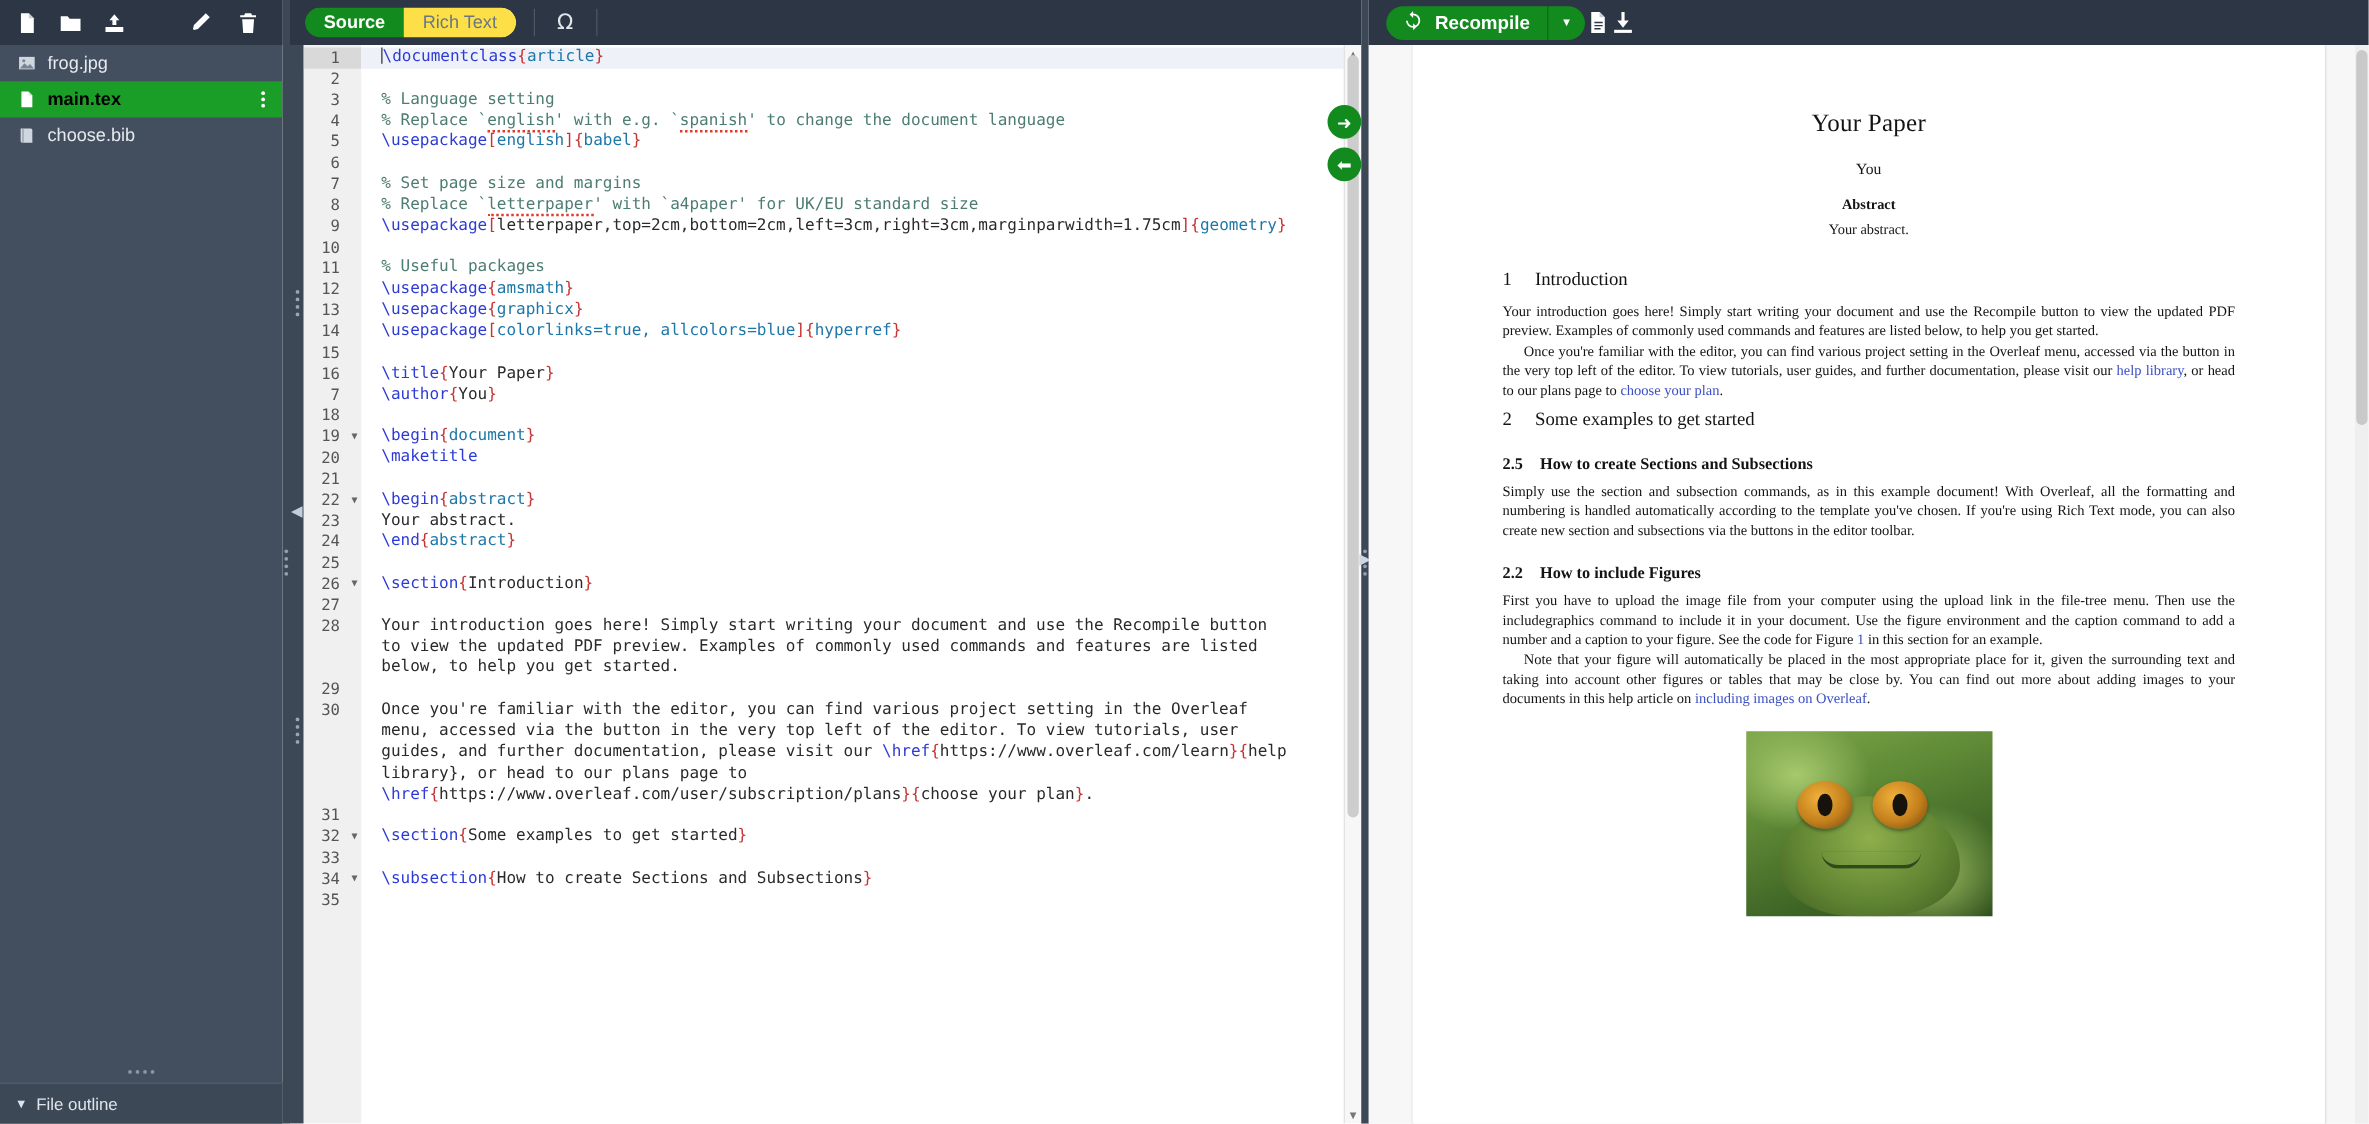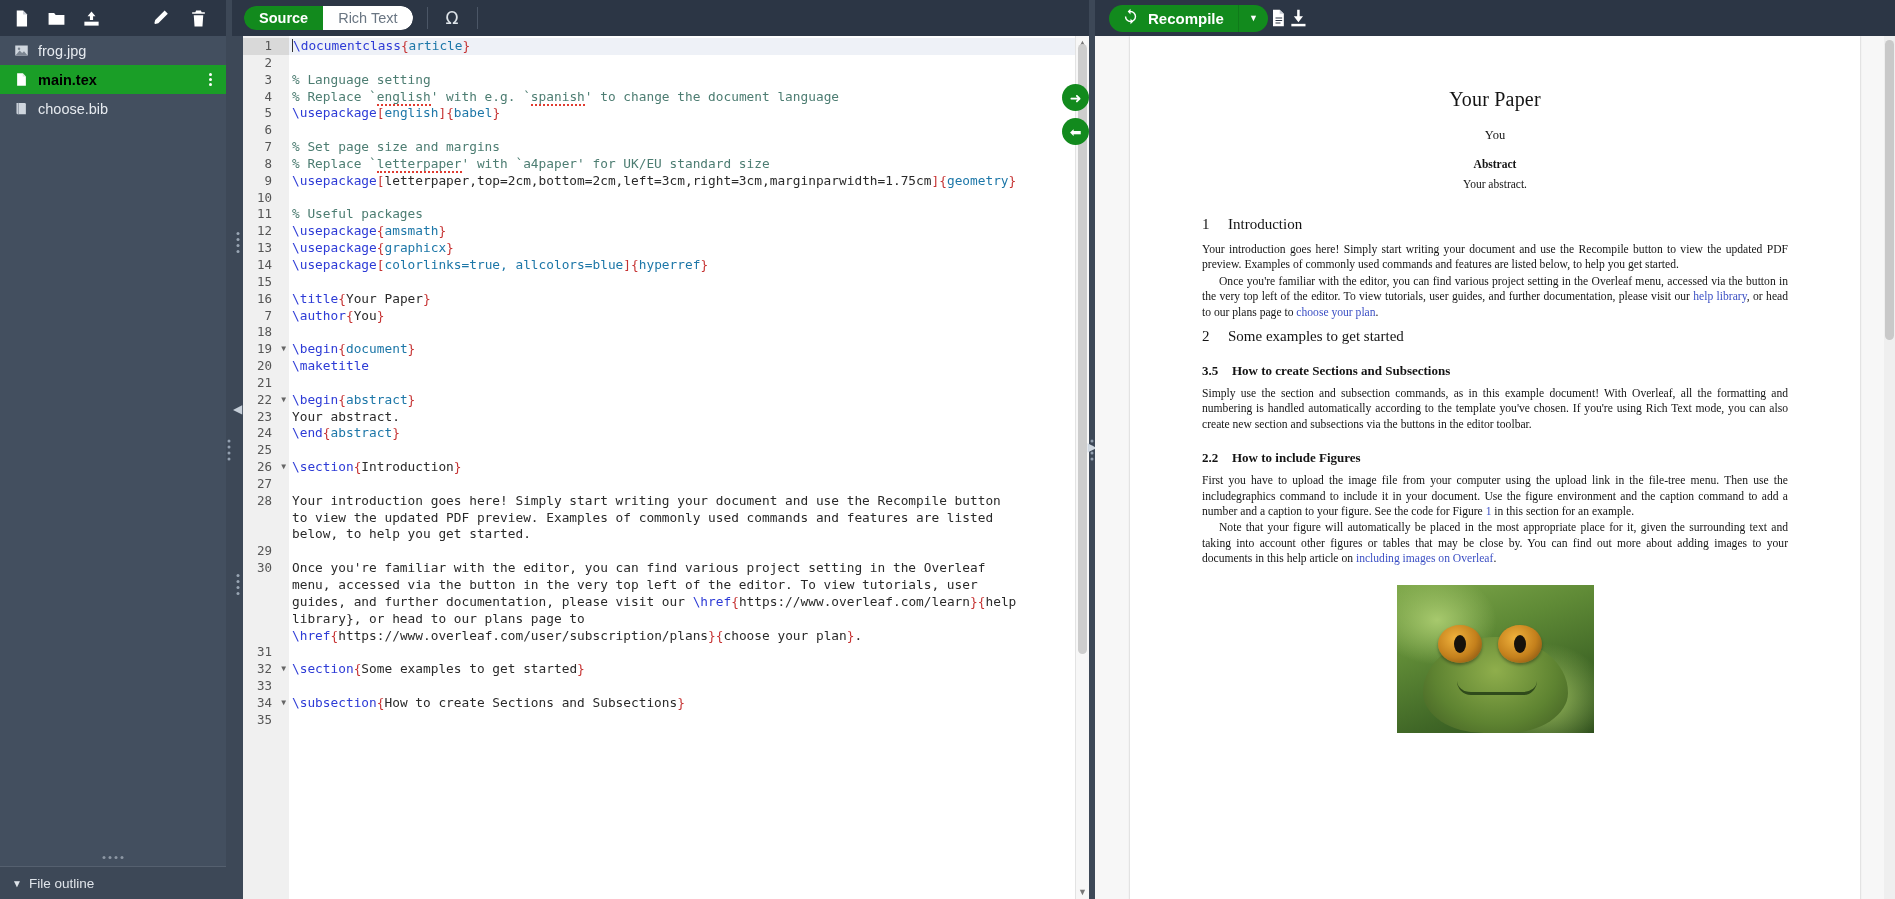--- a/index.html
+++ b/index.html
@@ -62,21 +62,21 @@
 
   
   #editorcol { flex: 1 1 auto; display: flex; flex-direction: column; min-width: 0; position: relative; }
   .ed-toolbar {
     height: 36px; flex: 0 0 36px; background: #2c3645;
     display: flex; align-items: center; padding: 0 12px; gap: 14px;
   }
   .mode-toggle { display: flex; border-radius: 14px; overflow: hidden; height: 24px; }
   .mode-btn {
     padding: 0 15px; display: flex; align-items: center; justify-content: center;
-    font-size: 14.5px; cursor: pointer; background: #ffffff; color: #6a7683; font-weight: bold;
+    font-size: 14.5px; cursor: pointer; background: #fde047; color: #6a7683; font-weight: bold;
   }
   .mode-btn:first-child { border-radius: 14px 0 0 14px; }
   .mode-btn:last-child  { border-radius: 0 14px 14px 0; font-weight: normal; }
   .mode-btn.active { background: #128a1d; color: #fff; }
   .tb-div { width: 1px; height: 22px; background: #4b5666; }
   .omega { color: #dfe5ea; font-size: 17px; cursor: pointer; line-height: 1; padding: 0 4px; font-family: "DejaVu Sans", sans-serif; }
 
   
   .ed-body { flex: 1 1 auto; display: flex; position: relative; background: #fff; overflow: hidden; }
   .gutter-strip { width: 11px; flex: 0 0 11px; background: #3d4857; position: relative; }
@@ -91,21 +91,21 @@
     padding-top: 2px; user-select: none;
   }
   .ln { height: 16.85px; line-height: 16.85px; padding-right: 17px; position: relative; }
   .ln.first { background: #d9d9d9; }
   .ln .fold { position: absolute; right: 3px; top: 0; width: 10px; color: #666; font-size: 8px; line-height: 16.85px; }
   .codearea {
     flex: 1 1 auto; position: relative; overflow: hidden;
     font-family: "DejaVu Sans Mono", monospace; font-size: 12.8px;
     padding-top: 2px; white-space: pre;
   }
-  .cl { height: 16.85px; line-height: 16.85px; padding-left: 3px; }
+  .cl { height: 16.85px; line-height: 16.85px; padding-left: 16px; }
   .cl.first { background: #eef1f7; }
   .cmd   { color: #2d3bd6; }
   .brace { color: #c63333; }
   .arg   { color: #1d77a8; }
   .cmt   { color: #4d7d72; }
   .txt   { color: #2a2a2a; }
   .kv    { color: #2a2a2a; }
   .sp-err { border-bottom: 2px dotted #e03b2f; text-decoration: none; }
   .caret { display: inline-block; width: 1px; height: 13px; background: #333; vertical-align: -2px; }
 
@@ -425,21 +425,21 @@
       <div class="page">
         <div class="doc-title">Your Paper</div>
         <div class="doc-author">You</div>
         <div class="abs-head">Abstract</div>
         <div class="abs-body">Your abstract.</div>
         <div id="pdf-sections">
             <div class="h1"><span class="num">1</span><span>Introduction</span></div>
             <div class="para"><span>Your introduction goes here! Simply start writing your document and use the Recompile button to view the updated PDF preview. Examples of commonly used commands and features are listed below, to help you get started.</span></div>
             <div class="para indent"><span>Once you're familiar with the editor, you can find various project setting in the Overleaf menu, accessed via the button in the very top left of the editor. To view tutorials, user guides, and further documentation, please visit our </span><span class="lnk">help library</span><span>, or head to our plans page to </span><span class="lnk">choose your plan</span><span>.</span></div>
             <div class="h1"><span class="num">2</span><span>Some examples to get started</span></div>
-            <div class="h2"><span class="num">3.5</span><span>How to create Sections and Subsections</span></div>
+            <div class="h2"><span class="num">2.5</span><span>How to create Sections and Subsections</span></div>
             <div class="para"><span>Simply use the section and subsection commands, as in this example document! With Overleaf, all the formatting and numbering is handled automatically according to the template you've chosen. If you're using Rich Text mode, you can also create new section and subsections via the buttons in the editor toolbar.</span></div>
             <div class="h2"><span class="num">2.2</span><span>How to include Figures</span></div>
             <div class="para"><span>First you have to upload the image file from your computer using the upload link in the file-tree menu. Then use the includegraphics command to include it in your document. Use the figure environment and the caption command to add a number and a caption to your figure. See the code for Figure </span><span class="lnk">1</span><span> in this section for an example.</span></div>
             <div class="para indent"><span>Note that your figure will automatically be placed in the most appropriate place for it, given the surrounding text and taking into account other figures or tables that may be close by. You can find out more about adding images to your documents in this help article on </span><span class="lnk">including images on Overleaf</span><span>.</span></div>
           </div>
         <div class="figwrap">
           <div class="frog">
             <div class="blur1"></div>
               <div class="blur2"></div>
             <div class="body"></div>

